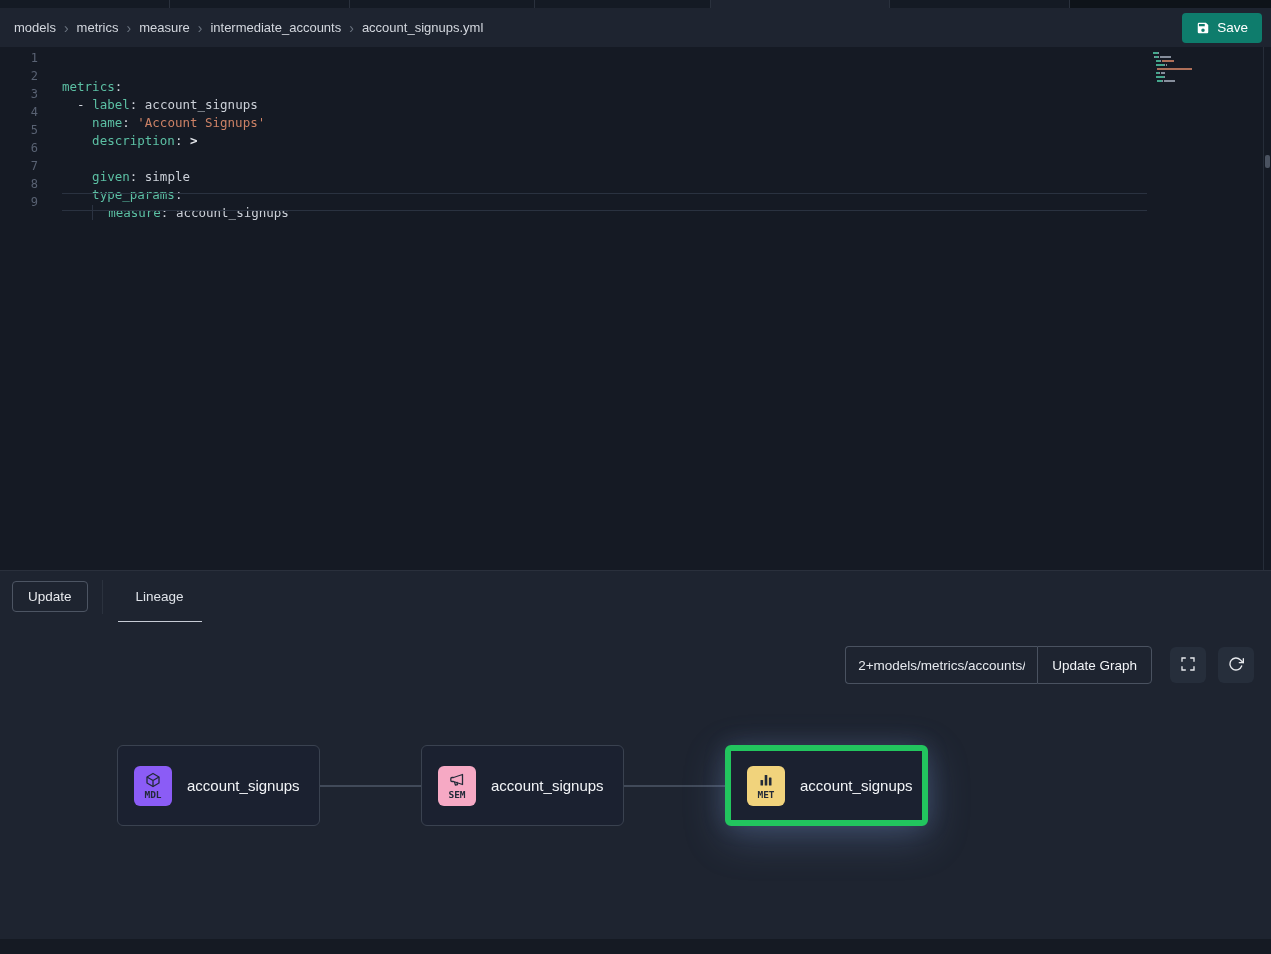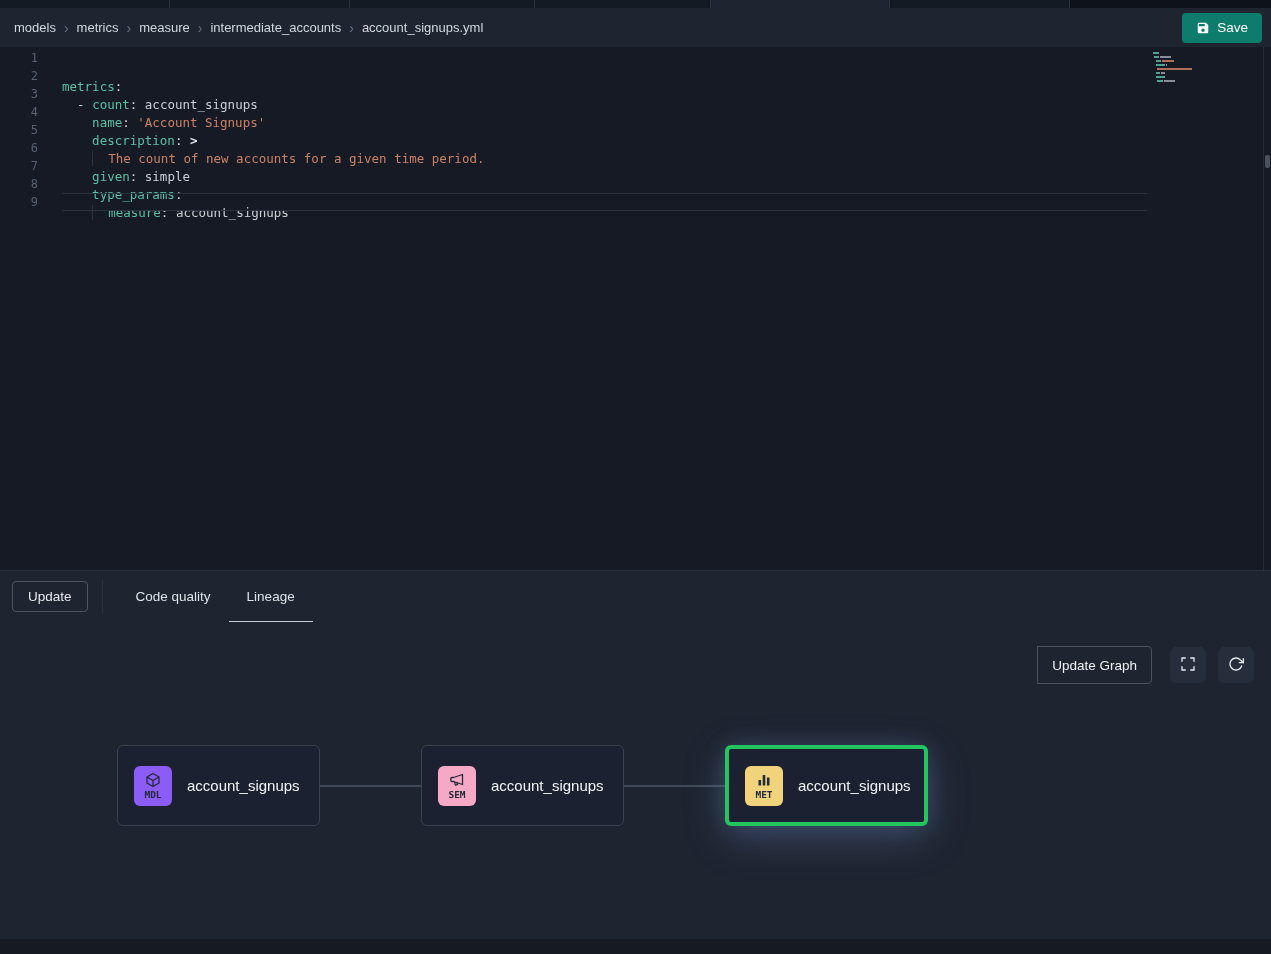--- a/index.html
+++ b/index.html
@@ -89,21 +89,21 @@
   .edge { position:absolute; top:163px; height:2px; background:#414a59; }
   .edge.e1 { left:320px; width:102px; }
   .edge.e2 { left:624px; width:103px; }
 
   .node { position:absolute; top:123px; width:203px; height:81px; background:#1b2130;
           border:1px solid #3a4250; border-radius:6px; display:flex; align-items:center;
           padding-left:16px; gap:15px; cursor:pointer; }
   .node:nth-child(1){ left:117px; }
   .node:nth-child(2){ left:421px; }
   .node:nth-child(3){ left:725px; }
-  .node.selected { border:4px solid #22c55e;
+  .node.selected { border:6px solid #22c55e;
                    box-shadow:0 12px 42px rgba(120,150,210,.30), 0 0 22px rgba(120,150,210,.18); }
   .tile { width:38px; height:40px; border-radius:6px; display:flex; flex-direction:column;
           align-items:center; justify-content:center; color:#222a38; flex:none; }
   .tile svg { display:block; }
   .tbadge { font-size:9.5px; font-weight:700; line-height:1; margin-top:2px; color:#222a38;
             font-family:"DejaVu Sans Mono", monospace; }
   .nlabel { color:#f2f4f7; font-size:15px; font-weight:500; }
 </style>
 </head>
 <body>
@@ -138,24 +138,24 @@
           <path d="M17 3H5a2 2 0 0 0-2 2v14a2 2 0 0 0 2 2h14a2 2 0 0 0 2-2V7l-4-4zM12 19a3 3 0 1 1 0-6 3 3 0 0 1 0 6zm3-10H5V5h10v4z"></path>
         </svg>
       </span>
       <span>Save</span>
     </button>
   </header>
 
   <div class="editor">
     <div id="code-lines">
         <div class="cl"><span class="ln">1</span><span class="code"><span class="tk-key">metrics</span><span class="tk-punc">:</span></span></div>
-        <div class="cl"><span class="ln">2</span><span class="code"><span class="tk-sp">  </span><span class="tk-punc">- </span><span class="tk-key">count</span><span class="tk-punc">:</span><span class="tk-sp"> </span><span class="tk-val">account_signups</span></span></div>
+        <div class="cl"><span class="ln">2</span><span class="code"><span class="tk-sp">  </span><span class="tk-punc">- </span><span class="tk-key">label</span><span class="tk-punc">:</span><span class="tk-sp"> </span><span class="tk-val">account_signups</span></span></div>
         <div class="cl"><span class="ln">3</span><span class="code"><span class="tk-sp">    </span><span class="tk-key">name</span><span class="tk-punc">:</span><span class="tk-sp"> </span><span class="tk-str">'Account Signups'</span></span></div>
         <div class="cl"><span class="ln">4</span><span class="code"><span class="tk-sp">    </span><span class="tk-key">description</span><span class="tk-punc">:</span><span class="tk-sp"> </span><span class="tk-op">&gt;</span></span></div>
-        <div class="cl"><span class="ln">5</span><span class="code"><span class="tk-sp">    </span><span class="tk-guide">  </span><span class="tk-str">The count of new accounts for a given time period.</span></span></div>
+        <div class="cl"><span class="ln">5</span></div>
         <div class="cl"><span class="ln">6</span><span class="code"><span class="tk-sp">    </span><span class="tk-key">given</span><span class="tk-punc">:</span><span class="tk-sp"> </span><span class="tk-val">simple</span></span></div>
         <div class="cl"><span class="ln">7</span><span class="code"><span class="tk-sp">    </span><span class="tk-key">type_params</span><span class="tk-punc">:</span></span></div>
         <div class="cl"><span class="ln">8</span><span class="code"><span class="tk-sp">    </span><span class="tk-guide">  </span><span class="tk-key">measure</span><span class="tk-punc">:</span><span class="tk-sp"> </span><span class="tk-val">account_signups</span></span></div>
         <div class="cl current"><span class="ln">9</span><span class="code"></span></div>
       </div>
     <div class="minimap" id="minimap">
         <div class="mrow">
           <span class="m-key" style="width: 5px;"></span>
           <span class="m-punc" style="width: 1px;"></span>
         </div>
@@ -210,27 +210,27 @@
       </div>
     <div class="ed-scroll">
       <div class="ed-thumb"></div>
     </div>
   </div>
 
   <div class="panel-header">
     <button class="format-btn">Update</button>
     <div class="vdiv"></div>
     <div class="ptabs" id="panel-tabs">
-        <div class="ptab">Code quality</div>
         <div class="ptab active">Lineage</div>
       </div>
   </div>
 
   <div class="canvas">
     <div class="controls">
+      <input class="selector-input" value="2+models/metrics/accounts/" style="">
       <button class="update-btn">Update Graph</button>
       <button class="icon-btn fs">
         <span>
           <svg width="16" height="16" viewBox="0 0 24 24" fill="none" stroke="currentColor" stroke-width="2" stroke-linecap="round">
             <path d="M3 8V3h5M16 3h5v5M21 16v5h-5M8 21H3v-5"></path>
           </svg>
         </span>
       </button>
       <button class="icon-btn rf">
         <span>

